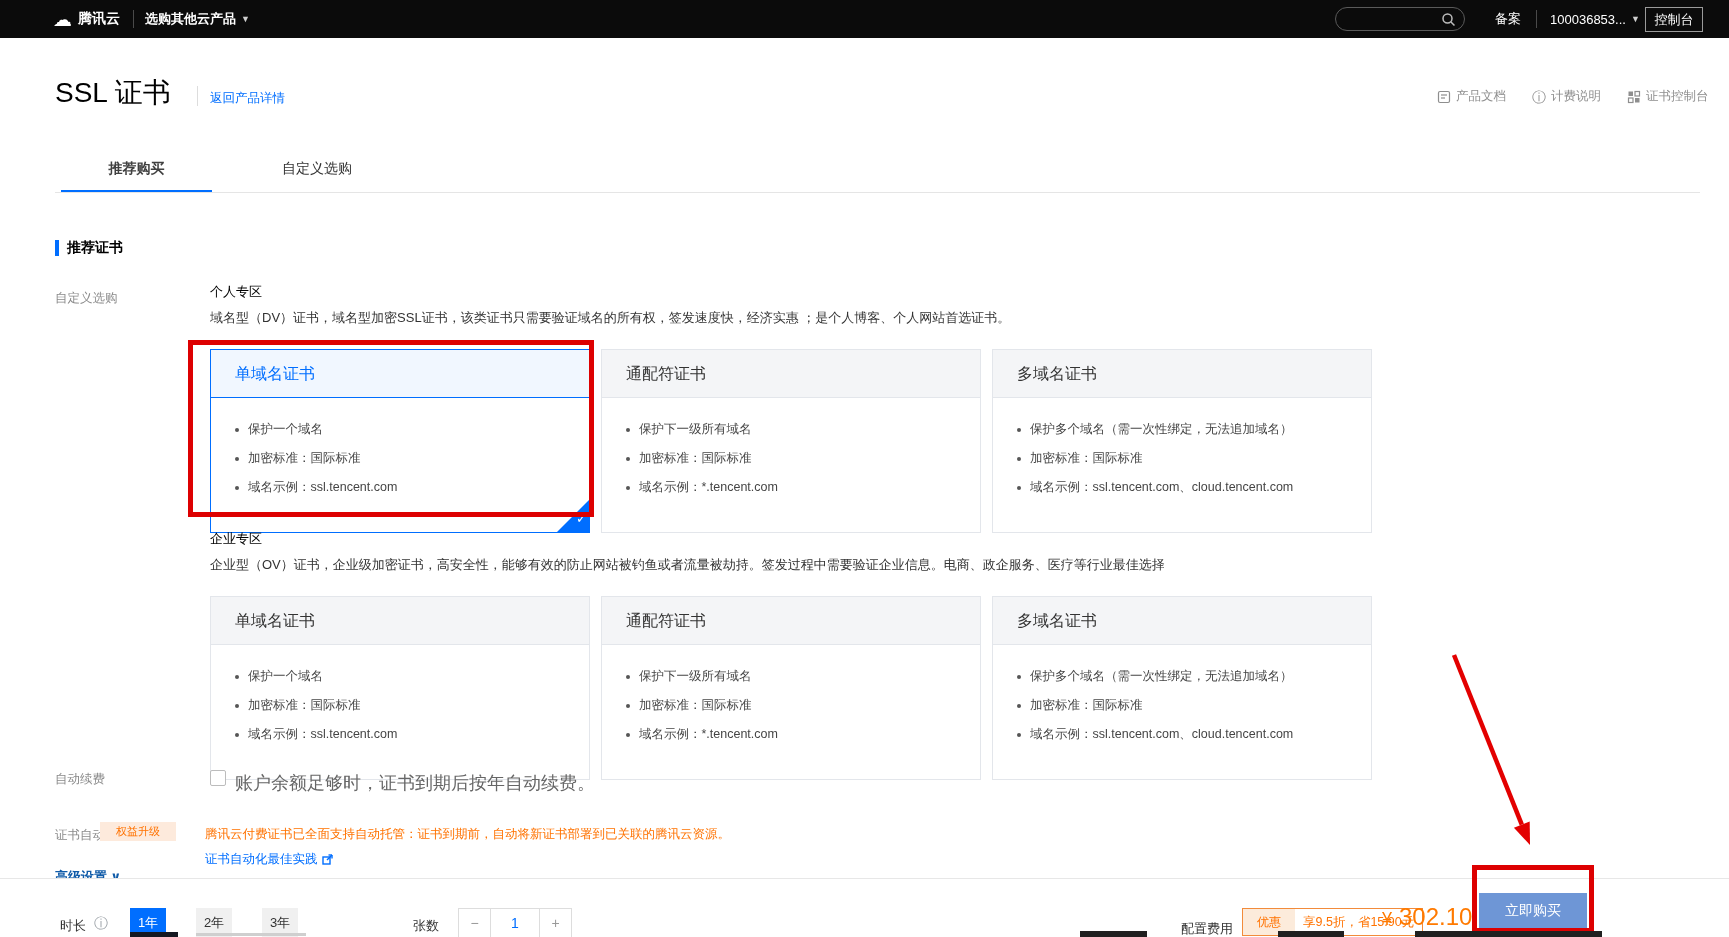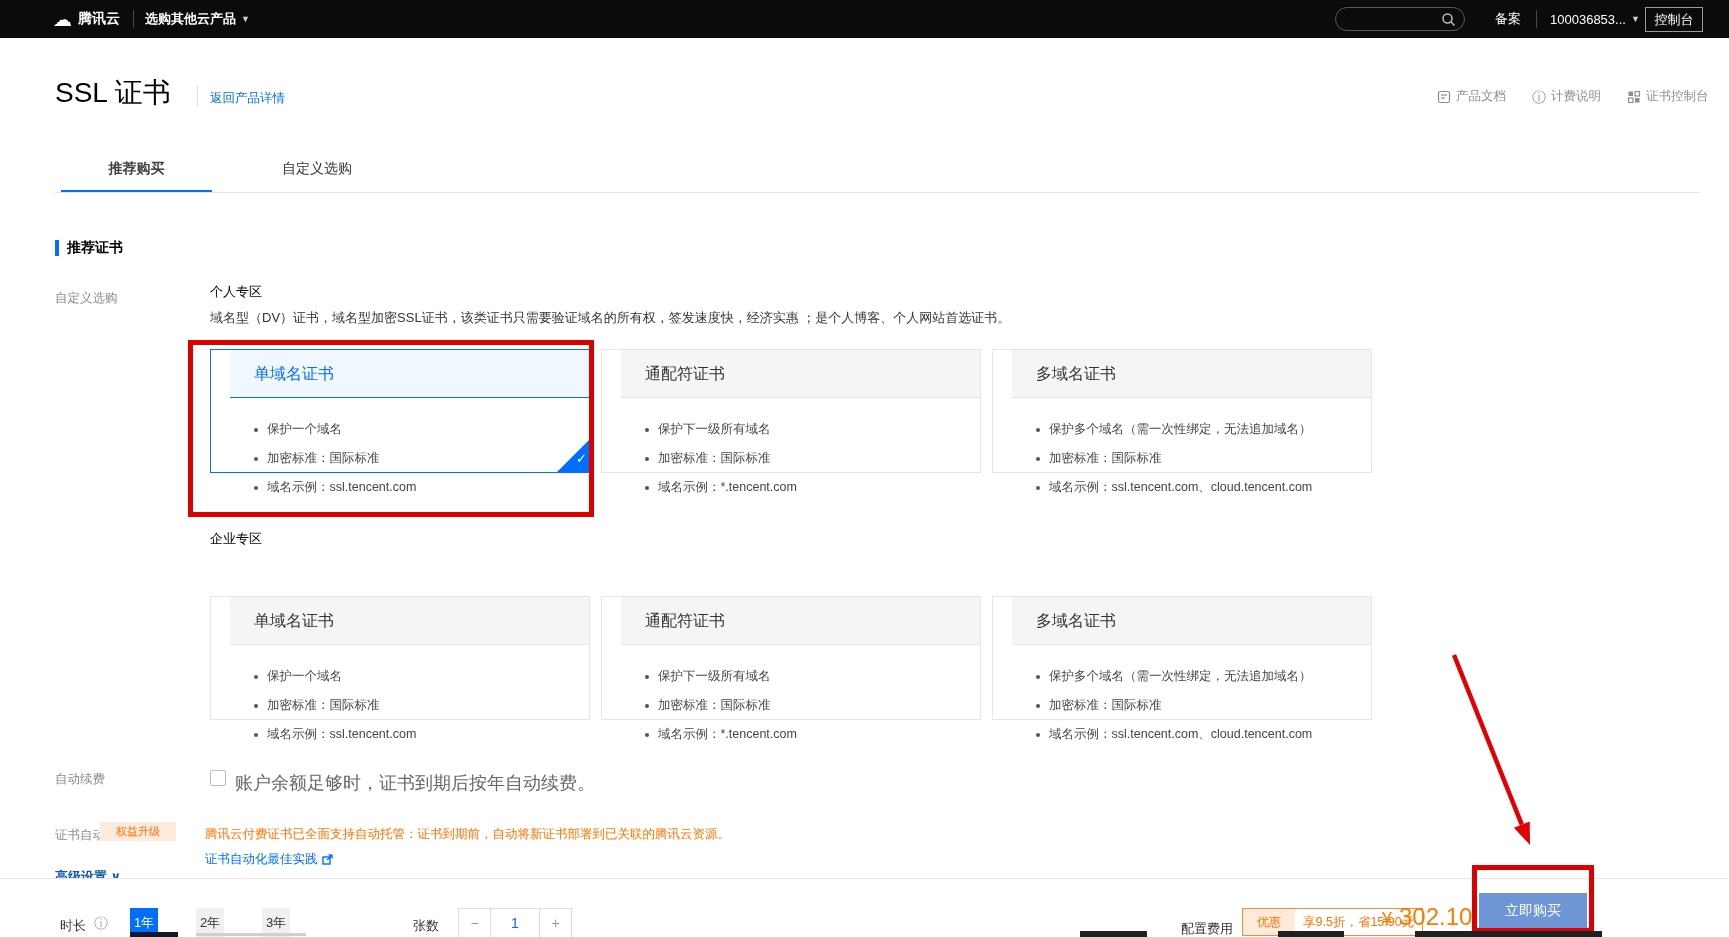--- a/index.html
+++ b/index.html
@@ -30,21 +30,21 @@
   #tabbar-border { position:absolute; left:55px; top:192px; width:1645px; height:1px; background:#e5e5e5; }
 
   
   #section-bar { position:absolute; left:55px; top:240px; width:4px; height:16px; background:#006eff; }
   #section-title { position:absolute; left:67px; top:239px; font-size:14px; font-weight:bold; color:#000; }
   .row-label { position:absolute; left:55px; color:#8a8a8a; font-size:12.5px; }
   .zone-title { position:absolute; left:210px; font-weight:normal; font-size:13px; color:#000; }
   .zone-desc { position:absolute; left:210px; font-size:13px; color:#333; }
 
   
-  .card { position:absolute; width:380px; height:124px; border:1px solid #e3e6eb; background:#fff; cursor:pointer;padding-left:19px; }
+  .card { position:absolute; width:380px; height:184px; border:1px solid #e3e6eb; background:#fff; cursor:pointer; }
   .card .card-header { height:48px; line-height:48px; padding-left:24px; font-size:16px; color:#333; background:#f4f5f7; border-bottom:1px solid #e3e6eb; }
   .card.selected { border:1px solid #006eff; }
   .card.selected .card-header { background:#f1f7ff; color:#006eff; border-bottom:1px solid #006eff; }
   .card .card-body { padding:17px 0 0 24px; }
   .bullet { display:flex; align-items:center; height:29px; font-size:12.5px; color:#454545; }
   .bullet .dot { width:4px; height:4px; border-radius:50%; background:#555; margin-right:9px; flex:none; }
   .corner-check { position:absolute; right:0; bottom:0; width:0; height:0; border-left:32px solid transparent; border-bottom:32px solid #006eff; }
   .corner-check span { position:absolute; right:2px; top:12px; color:#fff; font-size:13px; line-height:1; }
 
   
@@ -52,21 +52,21 @@
   #autorenew-text { position:absolute; left:235px; top:771px; font-size:18px; color:#666; }
   #automation-badge { position:absolute; left:100px; top:822px; background:#fdeadc; color:#ff7200; font-size:11px; padding:2px 16px; }
   #automation-text { position:absolute; left:205px; top:826px; font-size:12.5px; color:#ff7200; }
   #automation-link { position:absolute; left:205px; top:851px; font-size:12.5px; color:#006eff; cursor:pointer; display:flex; align-items:center; gap:4px; }
   #advanced-link { position:absolute; left:55px; top:868px; font-size:13px; font-weight:bold; color:#105ba8; z-index:5; cursor:pointer; }
 
   
   #footer-bar { position:absolute; left:0; top:878px; width:1729px; height:59px; background:#fff; border-top:1px solid #e7e7e7; z-index:10; }
   #duration-label { position:absolute; left:60px; top:917px; font-size:13px; color:#333; z-index:11; }
   #duration-info { position:absolute; left:94px; top:915px; font-size:14px; color:#9aa0a6; z-index:11; }
-  .dur-btn { position:absolute; top:908px; width:28px; height:30px; display:flex; align-items:center; justify-content:center; font-size:13px; cursor:pointer; z-index:11; }
+  .dur-btn { position:absolute; top:908px; width:36px; height:30px; display:flex; align-items:center; justify-content:center; font-size:13px; cursor:pointer; z-index:11; }
   .dur-btn.on { background:#006eff; color:#fff; }
   .dur-btn.off { background:#f0f0f0; color:#333; }
   #quantity-label { position:absolute; left:413px; top:917px; font-size:13px; color:#333; z-index:11; }
   .step-box { position:absolute; top:908px; height:30px; border:1px solid #ddd; background:#fff; display:flex; align-items:center; justify-content:center; font-size:14px; z-index:11; }
   #cost-label { position:absolute; left:1181px; top:920px; font-size:13px; color:#333; z-index:11; }
   #discount-badge { position:absolute; left:1242px; top:908px; height:28px; border:1px solid #f28b3b; display:flex; align-items:stretch; z-index:11; }
   #discount-tag { background:#fcebdb; color:#ff7200; font-size:12px; display:flex; align-items:center; padding:0 14px; }
   #discount-text { color:#ff7200; font-size:12.5px; display:flex; align-items:center; padding:0 8px; background:#fff; }
   #price { position:absolute; left:1382px; top:903px; color:#ff7a00; display:flex; align-items:baseline; gap:7px; z-index:11; }
   #price .cur { font-size:18px; }
@@ -204,20 +204,21 @@
           <span>加密标准：国际标准</span>
         </div>
       <div class="bullet">
           <span class="dot"></span>
           <span>域名示例：ssl.tencent.com、cloud.tencent.com</span>
         </div>
     </div>
   </div>
 
   <div class="zone-title" style="top:530px;">企业专区</div>
+  <div class="zone-desc" style="top:556px;">企业型（OV）证书，企业级加密证书，高安全性，能够有效的防止网站被钓鱼或者流量被劫持。签发过程中需要验证企业信息。电商、政企服务、医疗等行业最佳选择</div>
 
   <div class="card" style="left:210px; top:596px;">
     <div class="card-header">单域名证书</div>
     <div class="card-body">
       <div class="bullet">
           <span class="dot"></span>
           <span>保护一个域名</span>
         </div>
       <div class="bullet">
           <span class="dot"></span>

